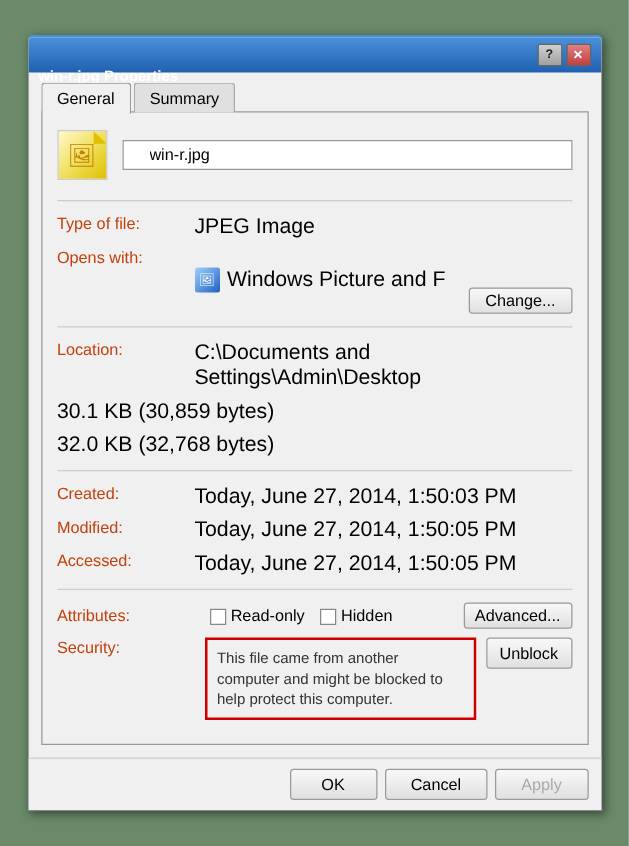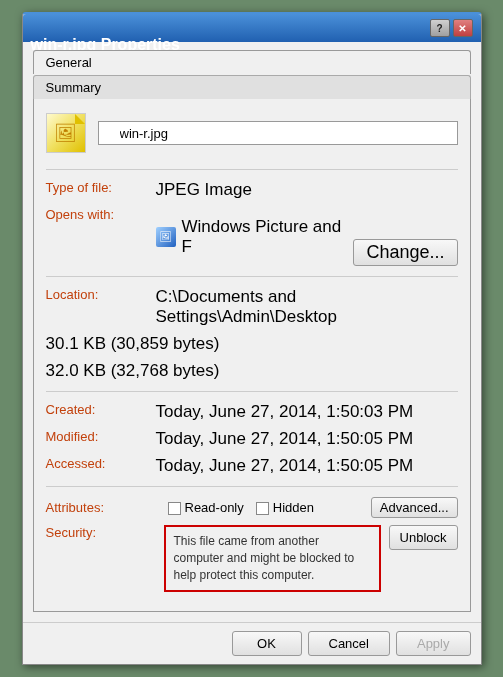--- a/index.html
+++ b/index.html
@@ -29,21 +29,21 @@
       color: white;
       padding: 5px 8px;
       display: flex;
       align-items: center;
       justify-content: space-between;
       border-radius: 3px 3px 0 0;
       height: 28px;
     }
 
     .title-bar-text {
-      font-size: 16px;
+      font-size: 12px;
       font-weight: bold;
       margin-top: 34px;
     }
 
     .title-bar-buttons {
       display: flex;
       gap: 3px;
     }
 
     .title-btn {
@@ -68,21 +68,20 @@
 
     .dialog-body {
       padding: 8px 10px 10px;
     }
 
     .tabs {
       display: flex;
       gap: 2px;
       margin-bottom: -1px;
       position: relative;
-      flex-direction: column;
     }
 
     .tab {
       padding: 4px 12px;
       background: #e0e0e0;
       border: 1px solid #aaa;
       border-bottom: none;
       border-radius: 3px 3px 0 0;
       cursor: pointer;
       font-size: 13px;
@@ -190,21 +189,21 @@
       flex-shrink: 0;
     }
 
     .change-btn {
       margin-left: auto;
       padding: 2px 12px;
       background: linear-gradient(to bottom, #f8f8f8, #e0e0e0);
       border: 1px solid #999;
       border-radius: 3px;
       cursor: pointer;
-      font-size: 18px;
+      font-size: 13px;
       margin-top: 32px;
     }
 
     .attributes-row {
       display: flex;
       align-items: center;
       gap: 12px;
       margin-bottom: 7px;
     }
 

